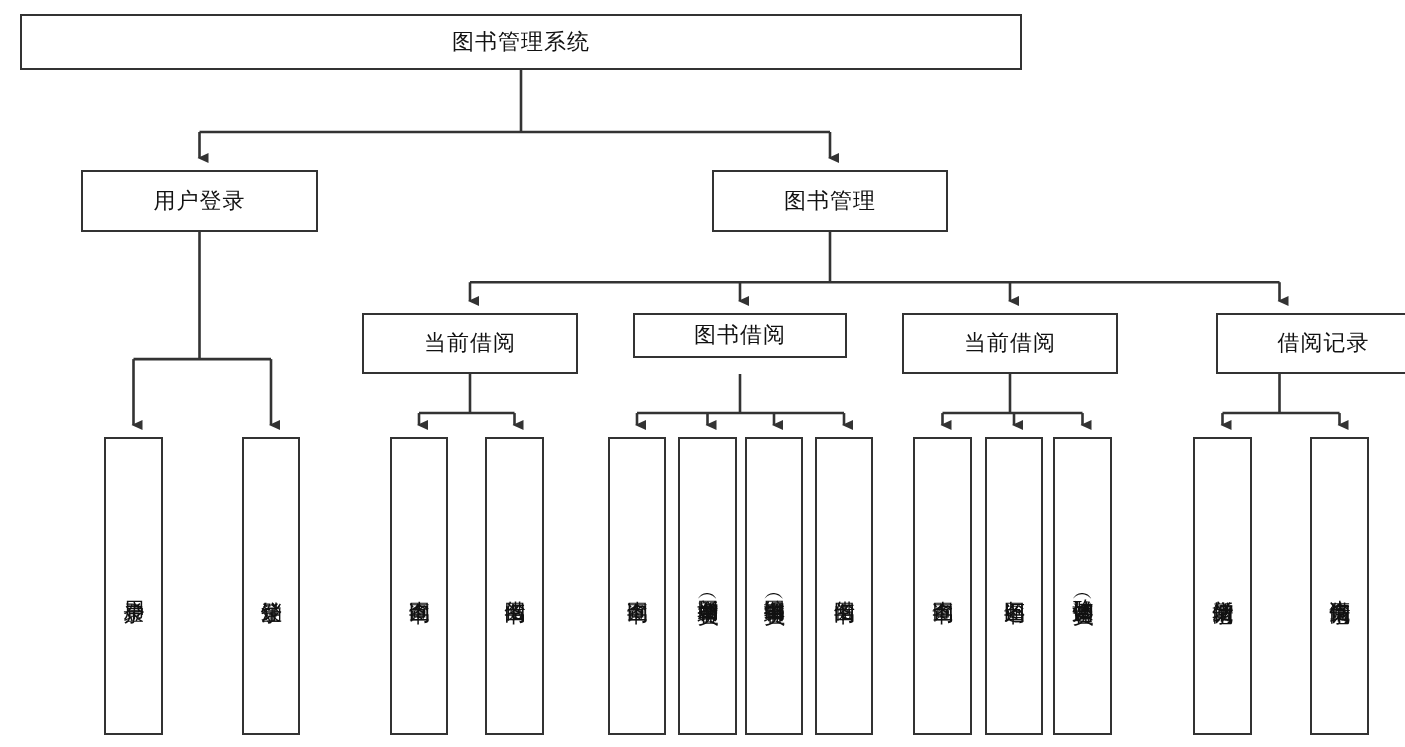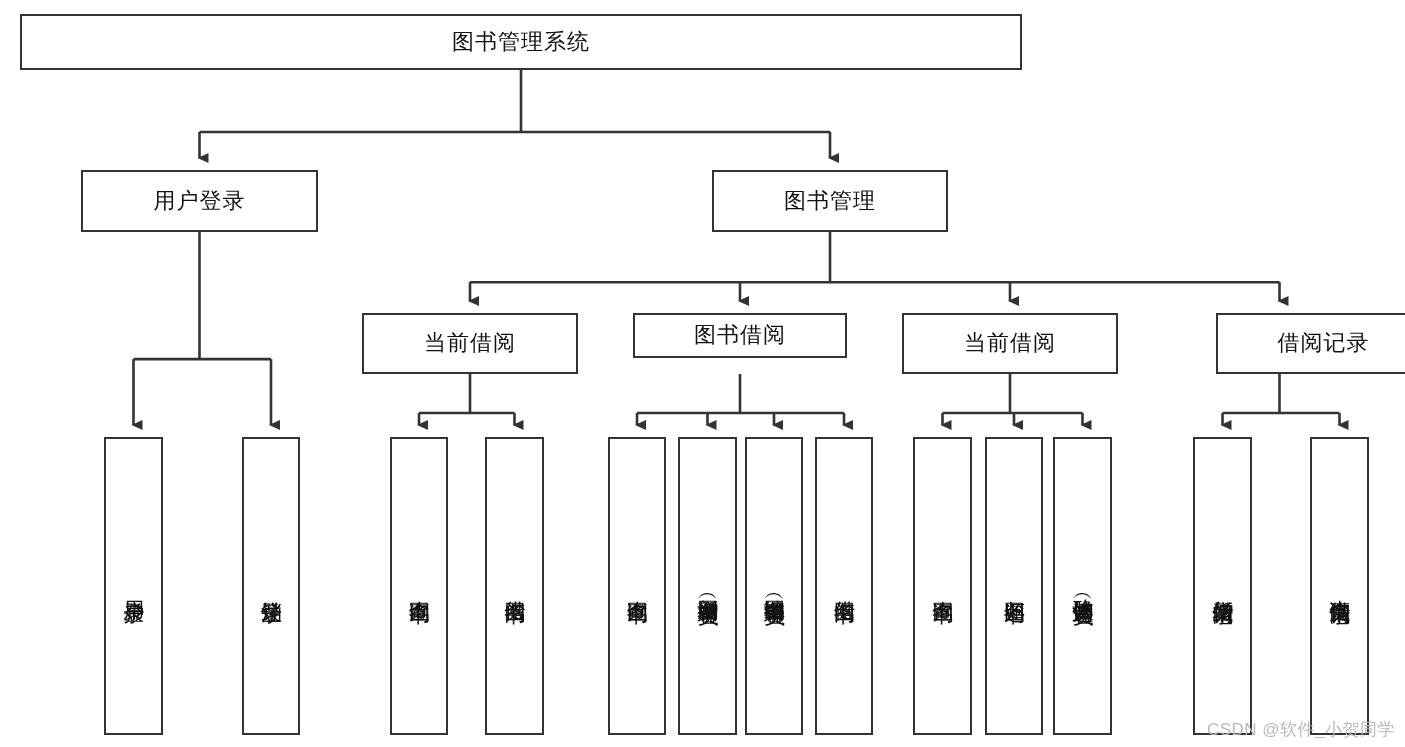--- a/index.html
+++ b/index.html
@@ -149,14 +149,13 @@
       <div class="node v" style="left: 1053px; top: 437px; width: 59px; height: 298px;">
         <span class="vtext">确认归还（管理员）</span>
       </div>
       <div class="node v" style="left: 1193px; top: 437px; width: 59px; height: 298px;">
         <span class="vtext">新增借阅记录</span>
       </div>
       <div class="node v" style="left: 1310px; top: 437px; width: 59px; height: 298px;">
         <span class="vtext">查询借阅记录</span>
       </div>
     </div>
-  <div class="watermark">CSDN @软件_小贺同学</div>
 </div>
 
 </body></html>

